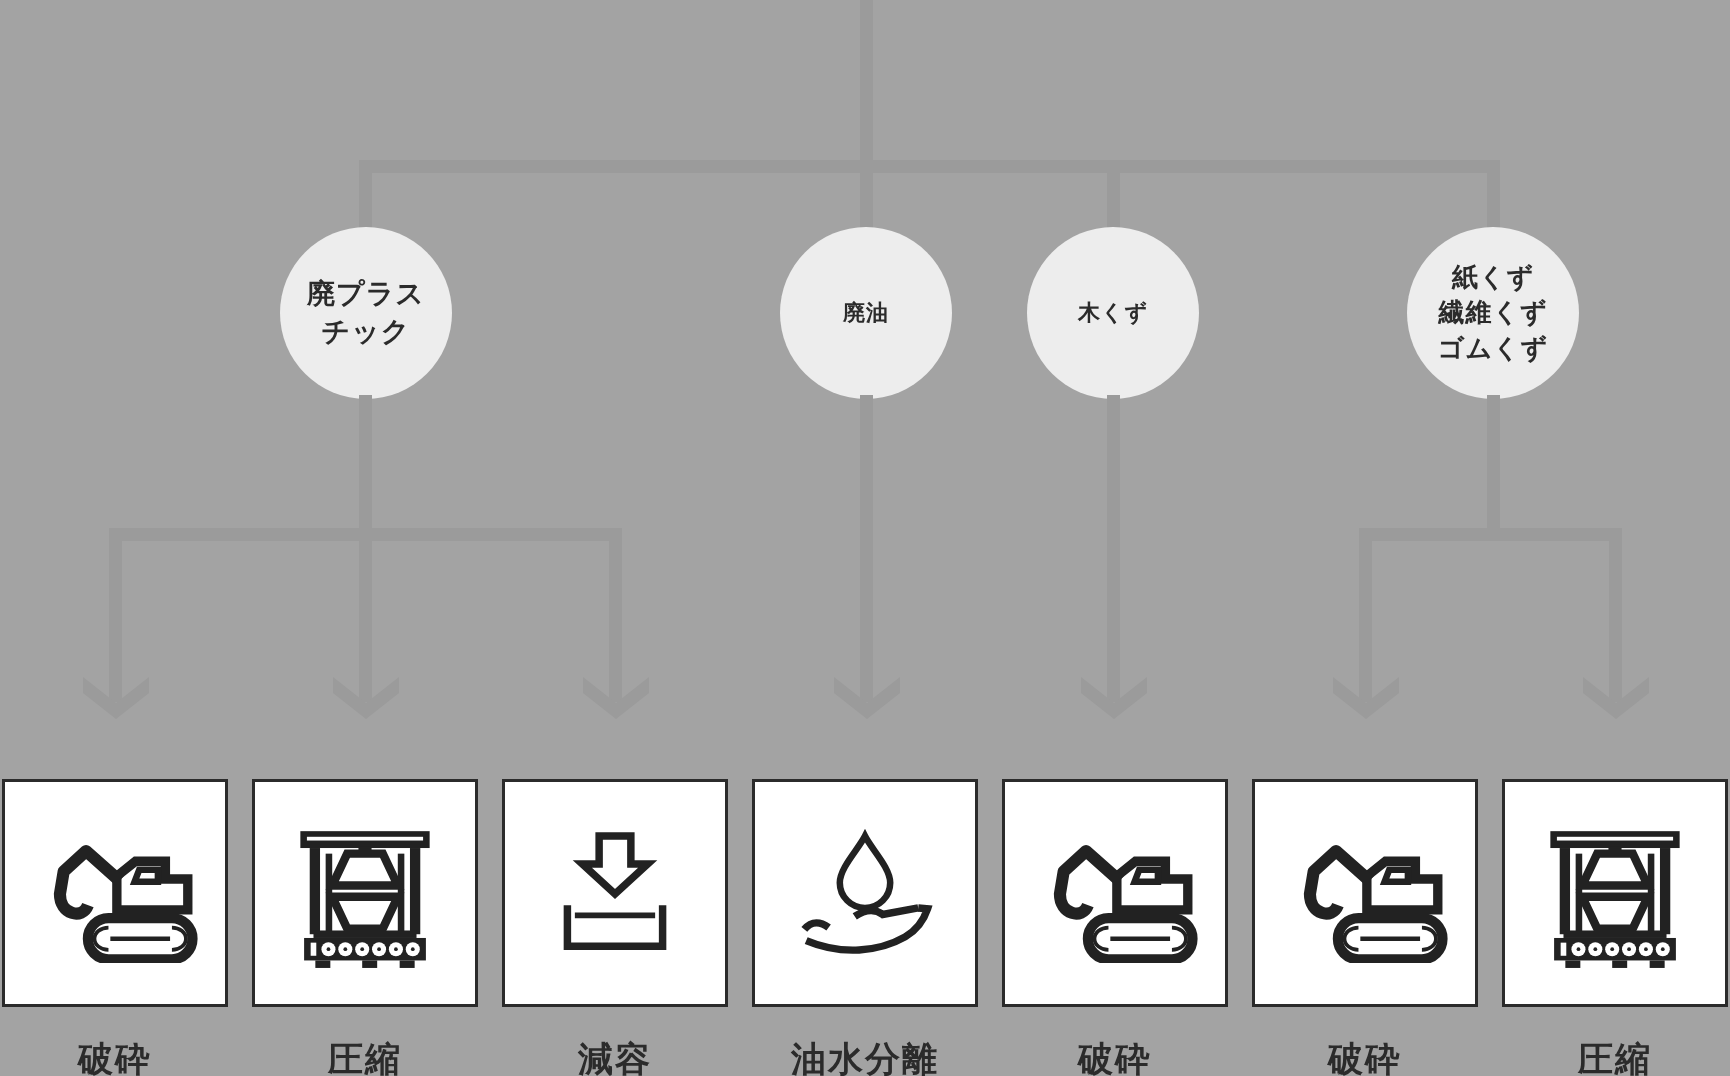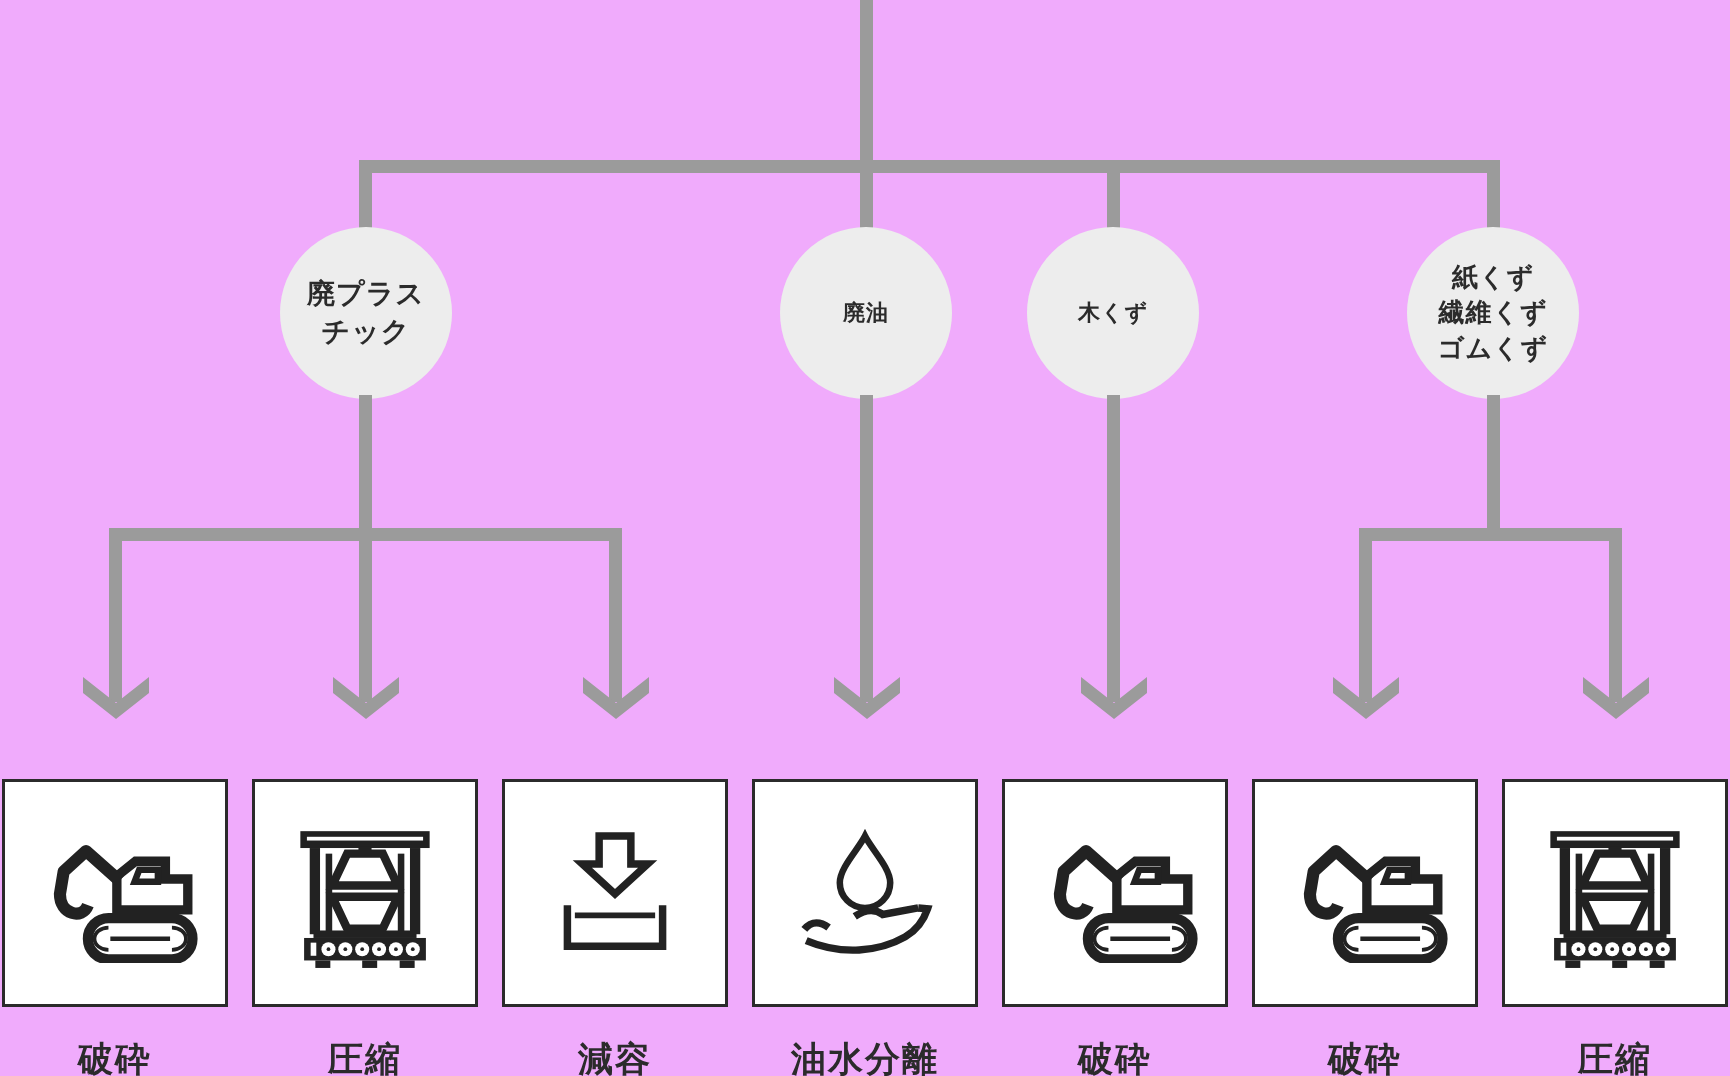--- a/index.html
+++ b/index.html
@@ -1,17 +1,17 @@
 <!DOCTYPE html>
 <html><head>
 <meta charset="utf-8">
 <style>
   html,body{margin:0;padding:0;background:#fff;}
   #stage{
-    position:relative;width:1730px;height:1076px;overflow:hidden;background:#f0abfc;
+    position:relative;width:1730px;height:1076px;overflow:hidden;background:#a3a3a3;
     font-family:"DejaVu Sans","Liberation Sans",sans-serif;color:#2b2b2b;
   }
   .conn{position:absolute;background:#9b9b9b;}
   .chev{position:absolute;width:68px;height:44px;}
   .circle{
     position:absolute;width:172px;height:172px;border-radius:50%;background:#ededed;
     display:flex;flex-direction:column;align-items:center;justify-content:center;
     text-align:center;font-weight:600;color:#2b2b2b;letter-spacing:1px;
   }
   .circle span{display:block;line-height:1.35;}

